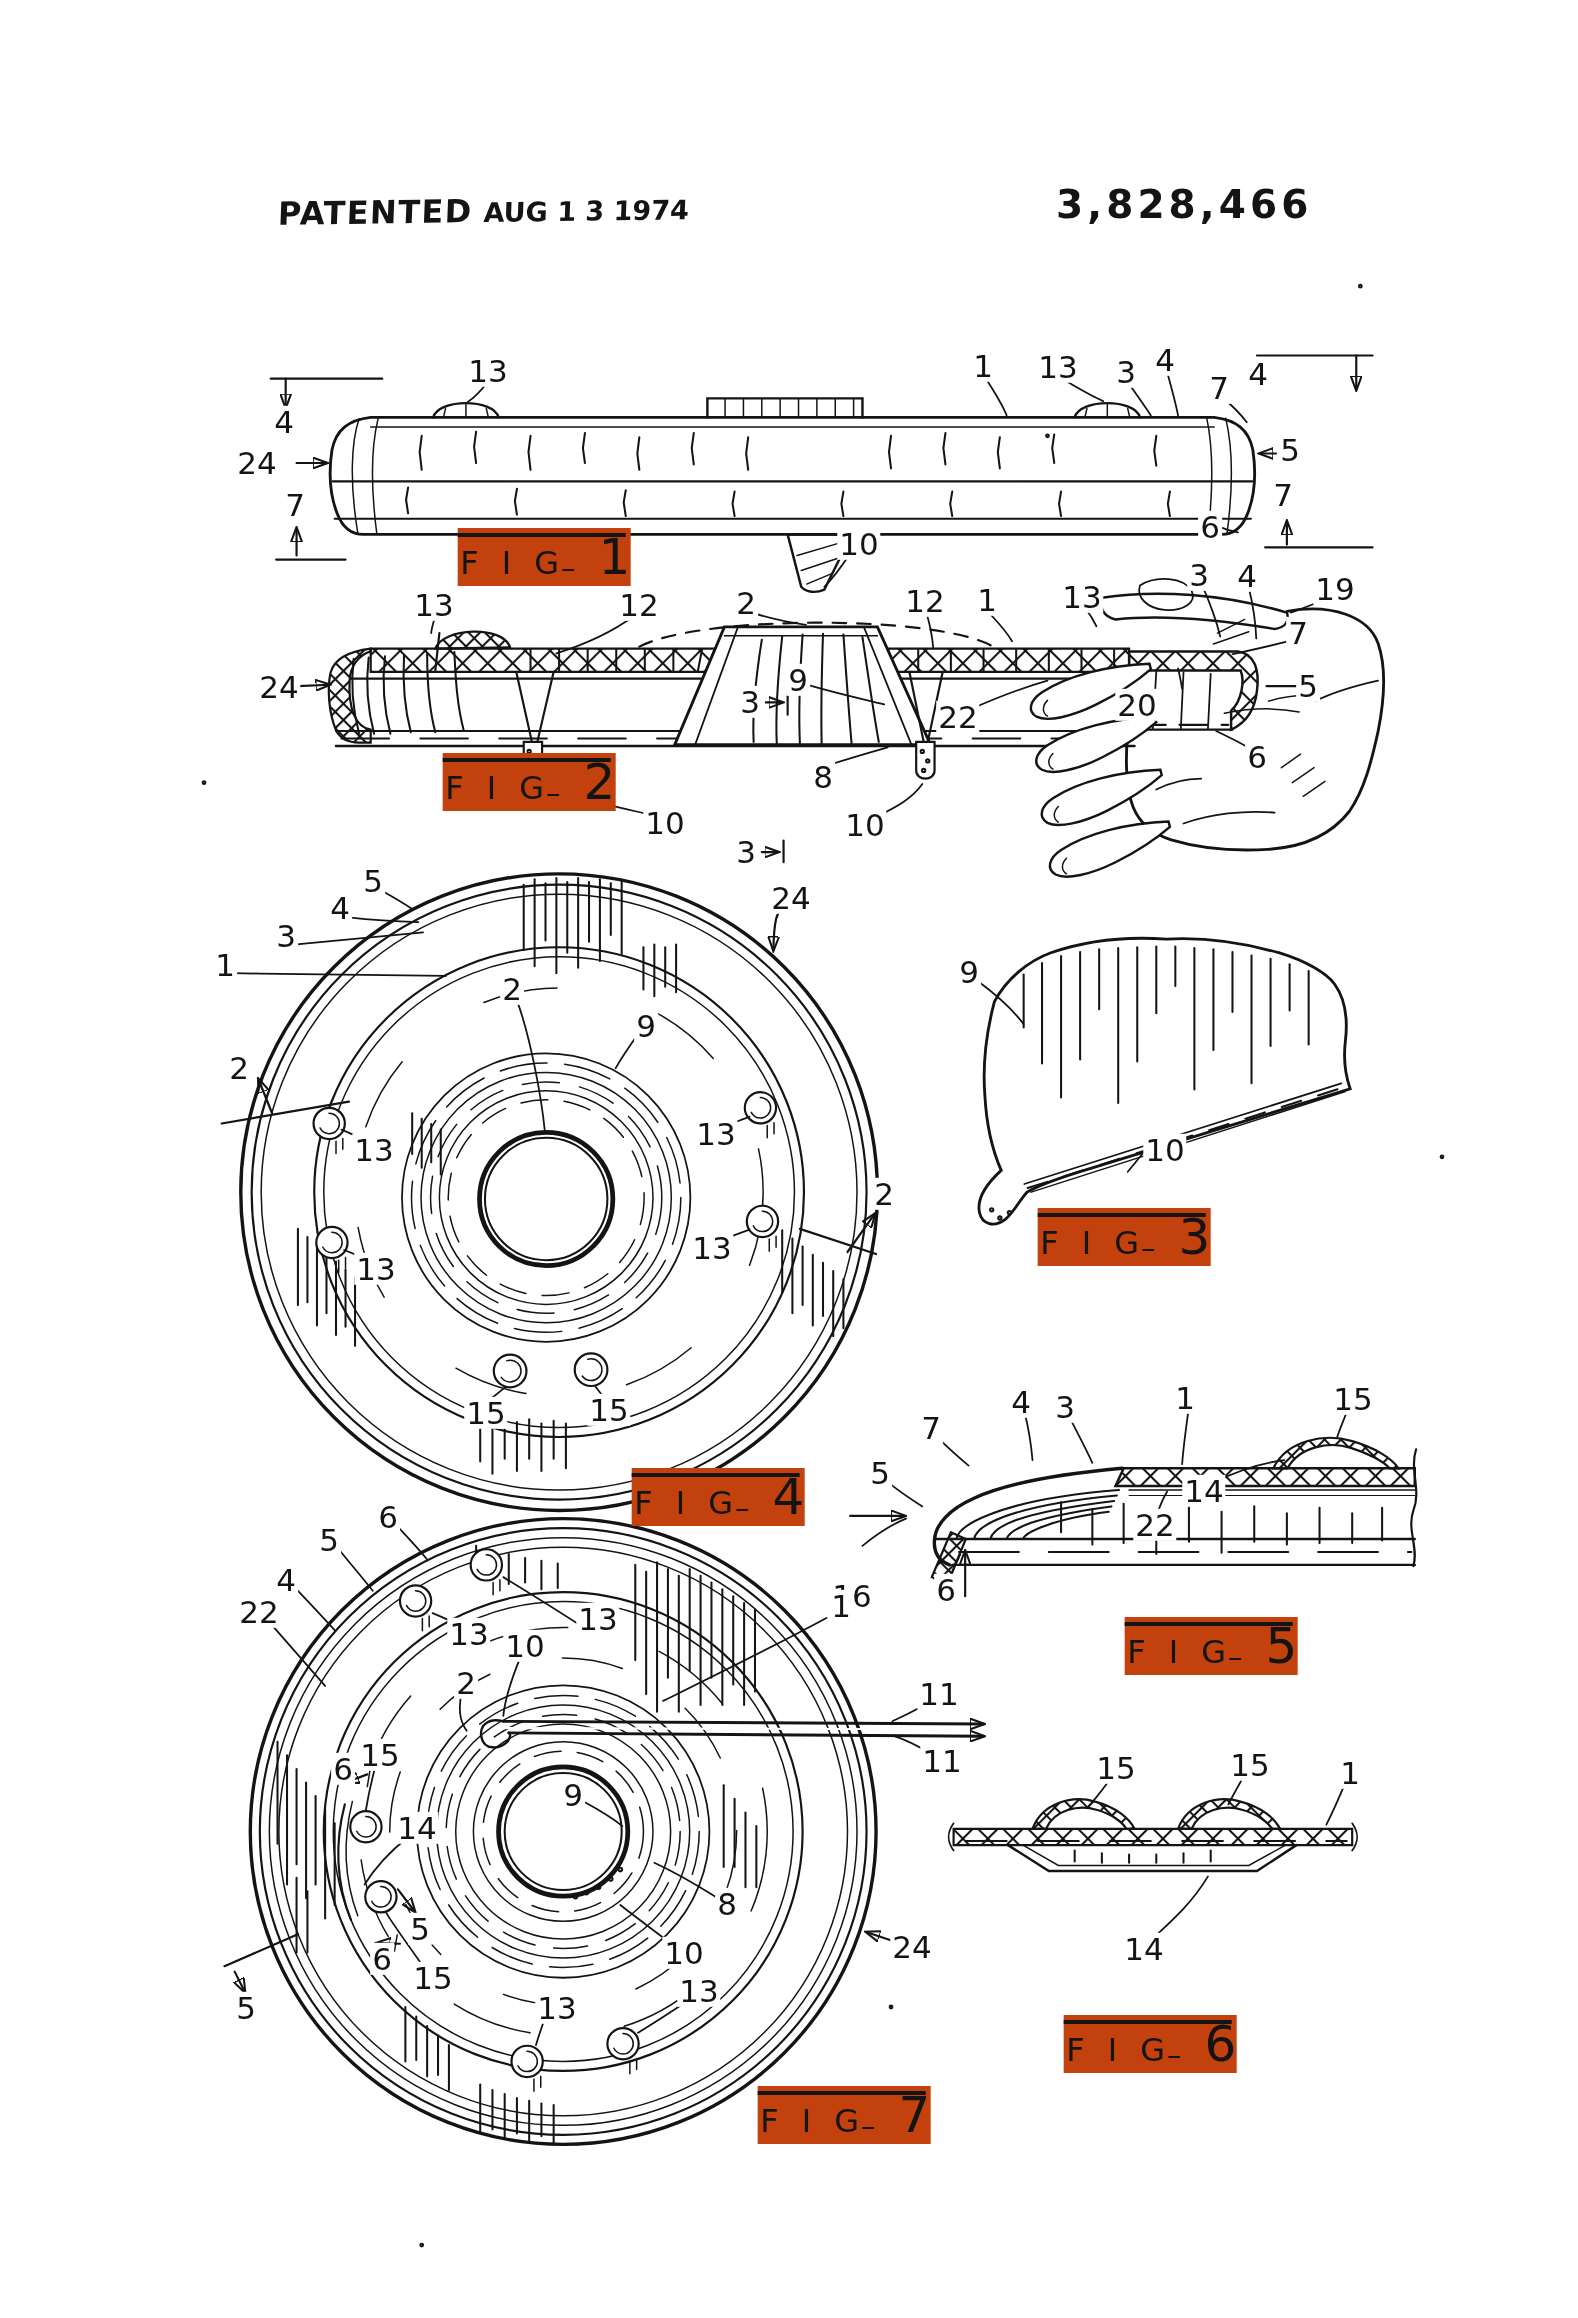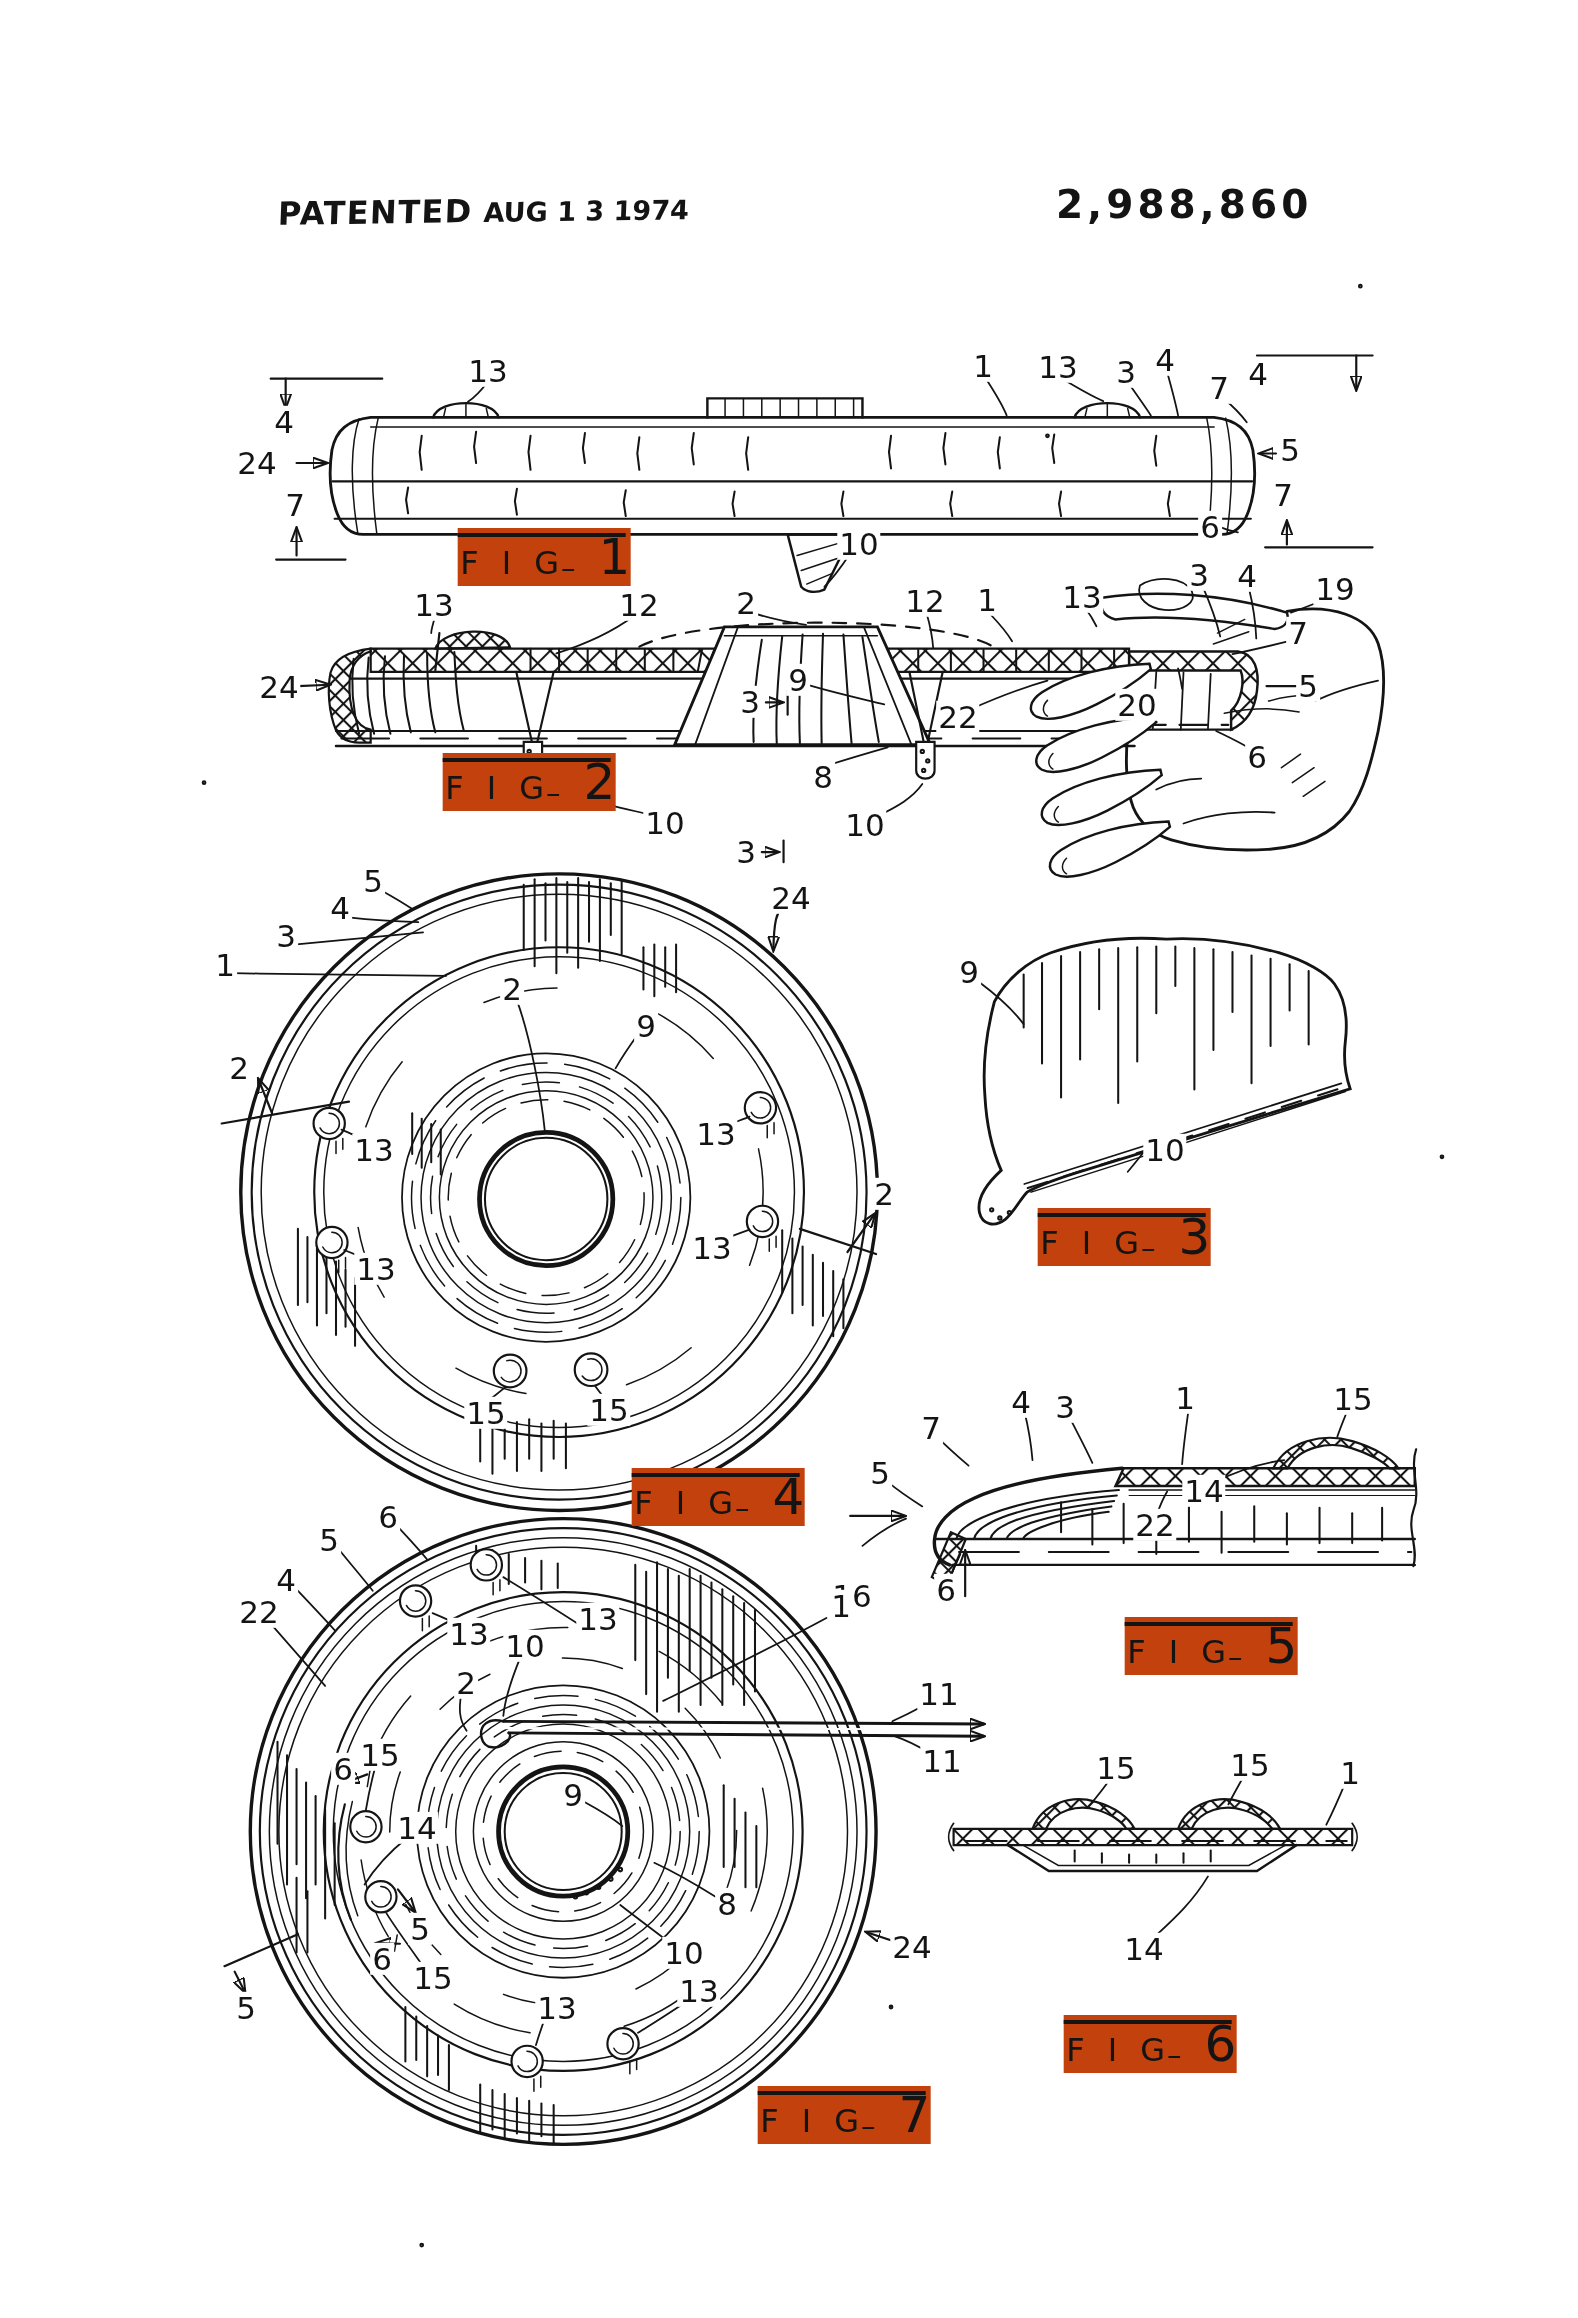--- a/index.html
+++ b/index.html
@@ -575,21 +575,21 @@
         <circle cx="2120" cy="1700" r="2"></circle>
   <circle cx="1310" cy="2950" r="2"></circle>
         <circle cx="620" cy="3300" r="2"></circle>
         <circle cx="2000" cy="420" r="2"></circle>
 </g>
 </svg>
 
 <div class="stamp">
   <span>PATENTED</span><span class="date">AUG 1 3 1974</span>
 </div>
-<div class="patnum">2,988,860</div>
+<div class="patnum">3,828,466</div>
 
 <div id="annot">
       <span class="ref" style="left: 284px; top: 422px;">4</span>
       <span class="ref" style="left: 257px; top: 463px;">24</span>
       <span class="ref" style="left: 295px; top: 505px;">7</span>
       <span class="ref" style="left: 488px; top: 371px;">13</span>
       <span class="ref" style="left: 983px; top: 366px;">1</span>
       <span class="ref" style="left: 1058px; top: 367px;">13</span>
       <span class="ref" style="left: 1126px; top: 372px;">3</span>
       <span class="ref" style="left: 1165px; top: 360px;">4</span>

